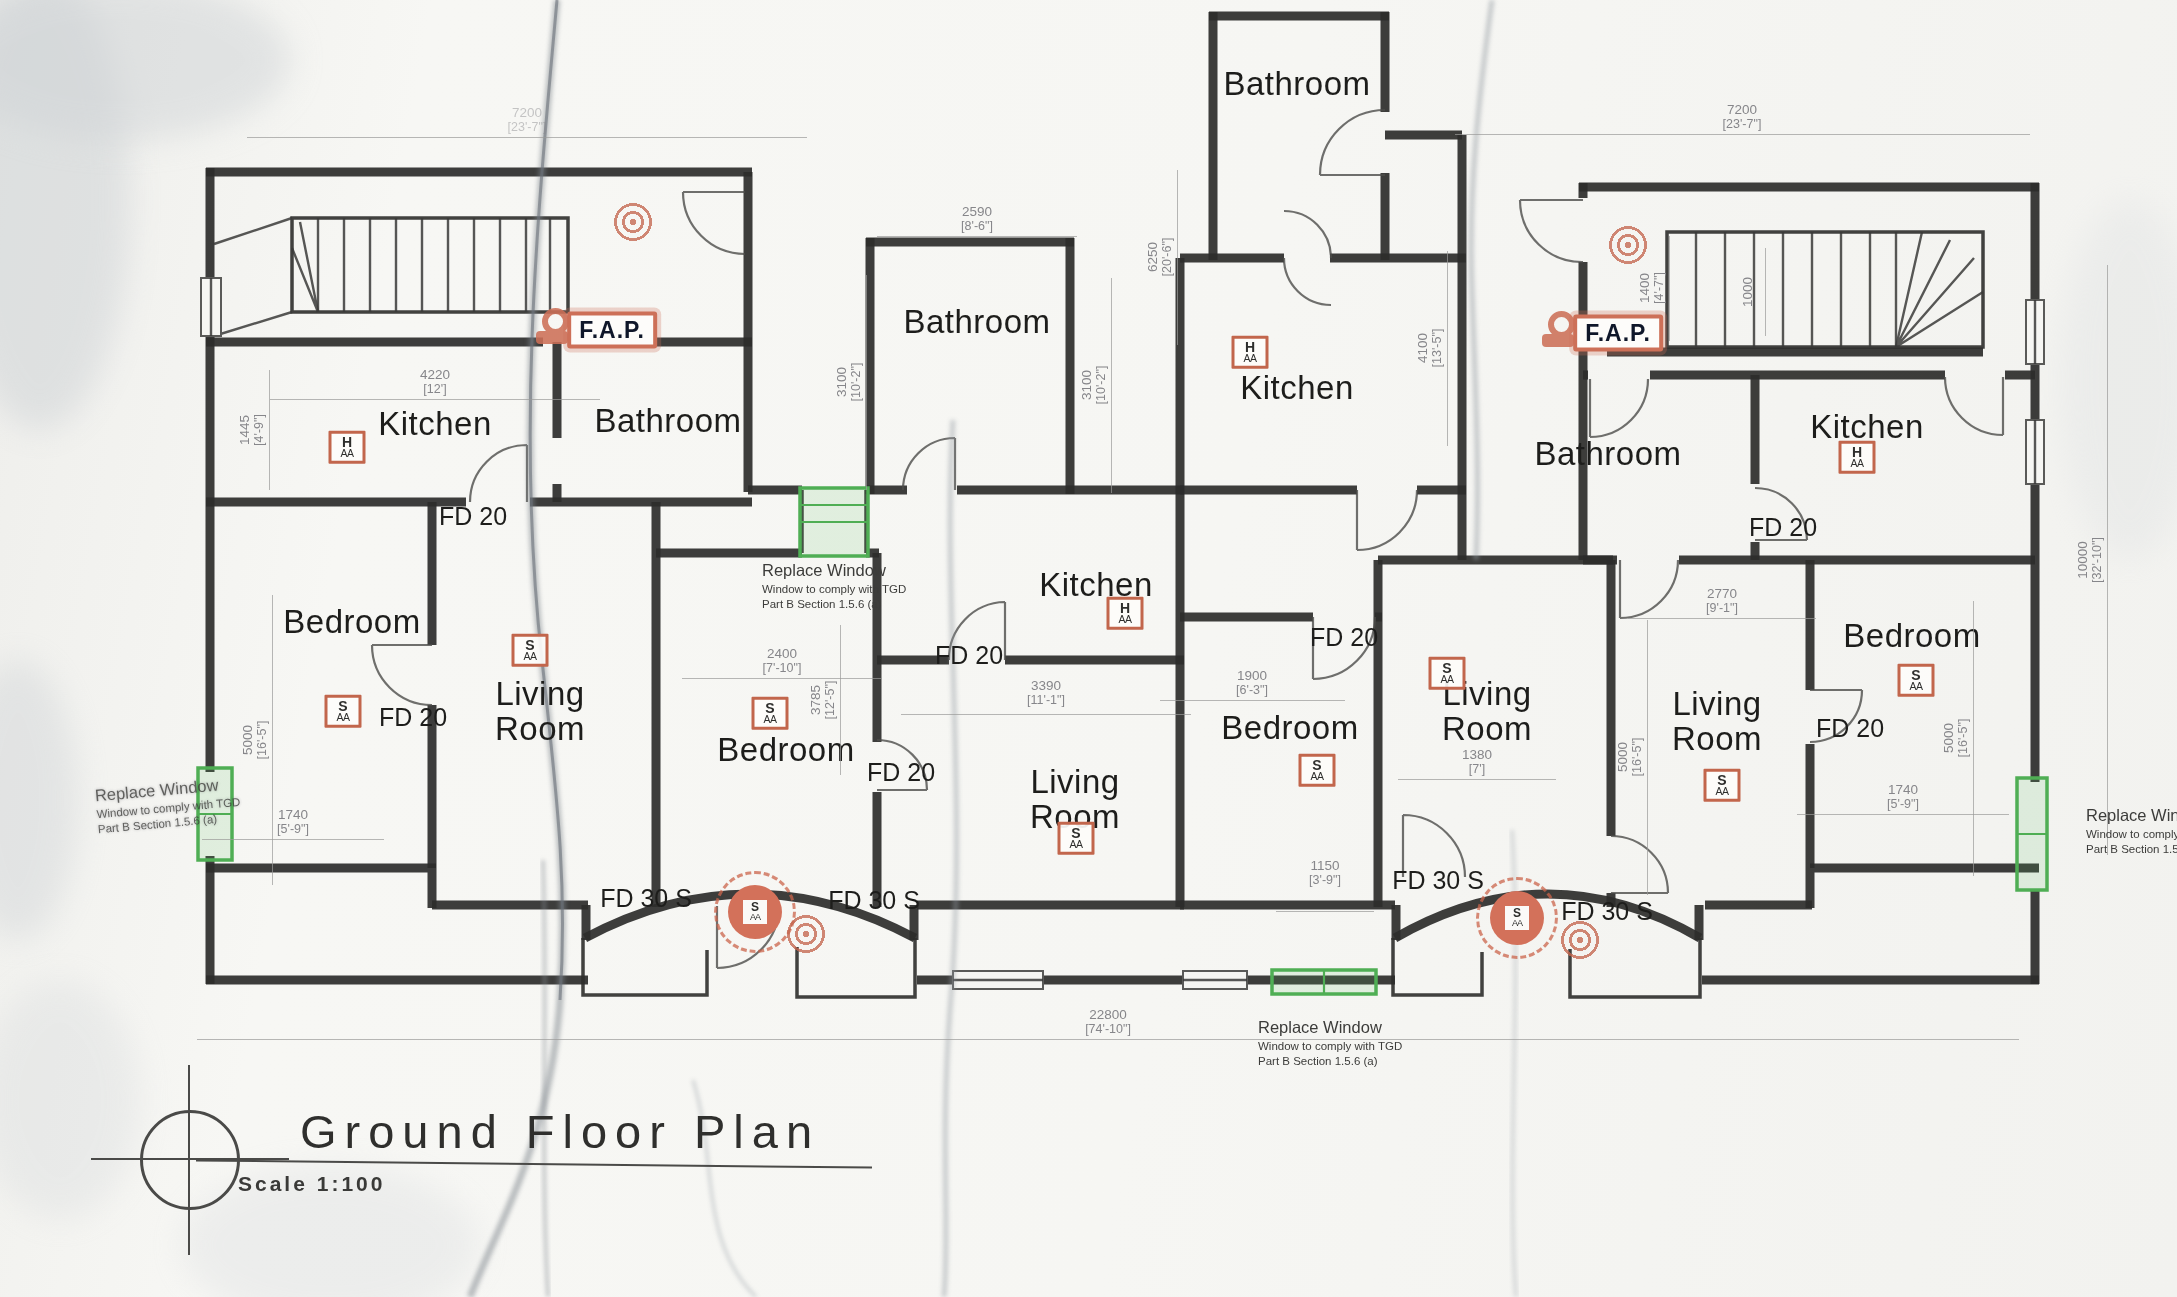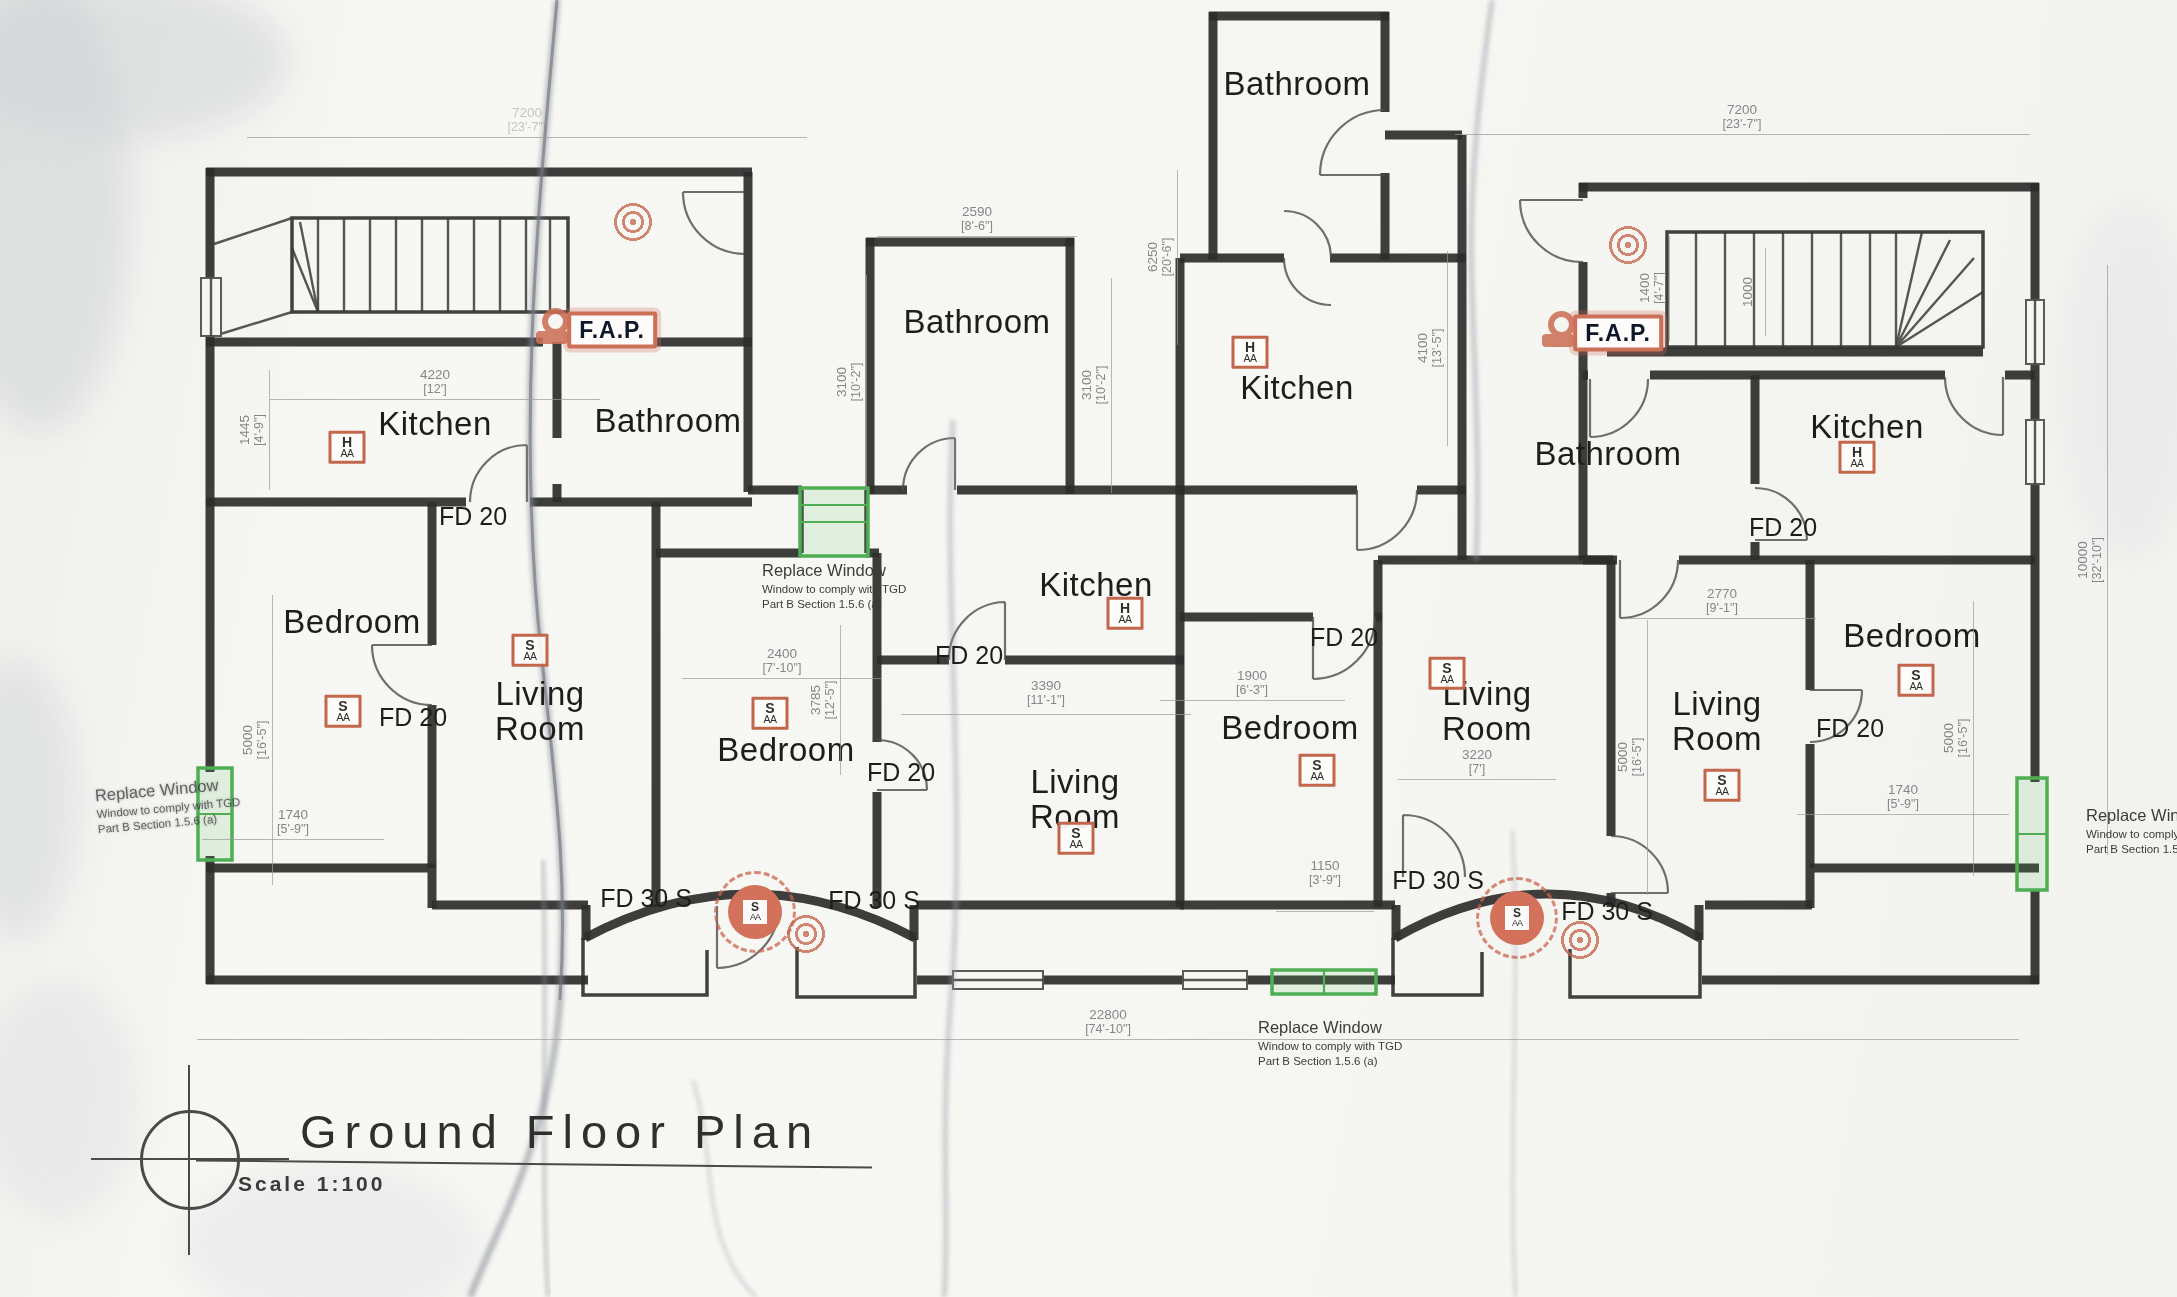--- a/index.html
+++ b/index.html
@@ -304,21 +304,21 @@
       <div class="c dim" style="left: 435px; top: 382px;"><span class="mm">4220</span><span class="ft">[12']</span></div>
       <div class="dim-line" style="left: 270px; top: 399px; width: 330px;"></div>
       <div class="c dim" style="left: 977px; top: 219px;"><span class="mm">2590</span><span class="ft">[8'-6"]</span></div>
       <div class="dim-line" style="left: 877px; top: 236px; width: 200px;"></div>
       <div class="c dim" style="left: 782px; top: 661px;"><span class="mm">2400</span><span class="ft">[7'-10"]</span></div>
       <div class="dim-line" style="left: 682px; top: 678px; width: 200px;"></div>
       <div class="c dim" style="left: 1046px; top: 693px;"><span class="mm">3390</span><span class="ft">[11'-1"]</span></div>
       <div class="dim-line" style="left: 901px; top: 714px; width: 290px;"></div>
       <div class="c dim" style="left: 1252px; top: 683px;"><span class="mm">1900</span><span class="ft">[6'-3"]</span></div>
       <div class="dim-line" style="left: 1159.5px; top: 700px; width: 185px;"></div>
-      <div class="c dim" style="left: 1477px; top: 762px;"><span class="mm">3220</span><span class="ft">[7']</span></div>
+      <div class="c dim" style="left: 1477px; top: 762px;"><span class="mm">1380</span><span class="ft">[7']</span></div>
       <div class="dim-line" style="left: 1398px; top: 779px; width: 158px;"></div>
       <div class="c dim" style="left: 1722px; top: 601px;"><span class="mm">2770</span><span class="ft">[9'-1"]</span></div>
       <div class="dim-line" style="left: 1628px; top: 618px; width: 188px;"></div>
       <div class="c dim" style="left: 293px; top: 822px;"><span class="mm">1740</span><span class="ft">[5'-9"]</span></div>
       <div class="dim-line" style="left: 202px; top: 839px; width: 182px;"></div>
       <div class="c dim" style="left: 1903px; top: 797px;"><span class="mm">1740</span><span class="ft">[5'-9"]</span></div>
       <div class="dim-line" style="left: 1797px; top: 814px; width: 212px;"></div>
       <div class="c dim" style="left: 1325px; top: 873px;"><span class="mm">1150</span><span class="ft">[3'-9"]</span></div>
       <div class="dim-line" style="left: 1276px; top: 911px; width: 98px;"></div>
       <div class="c dim" style="left: 1108px; top: 1022px;"><span class="mm">22800</span><span class="ft">[74'-10"]</span></div>

